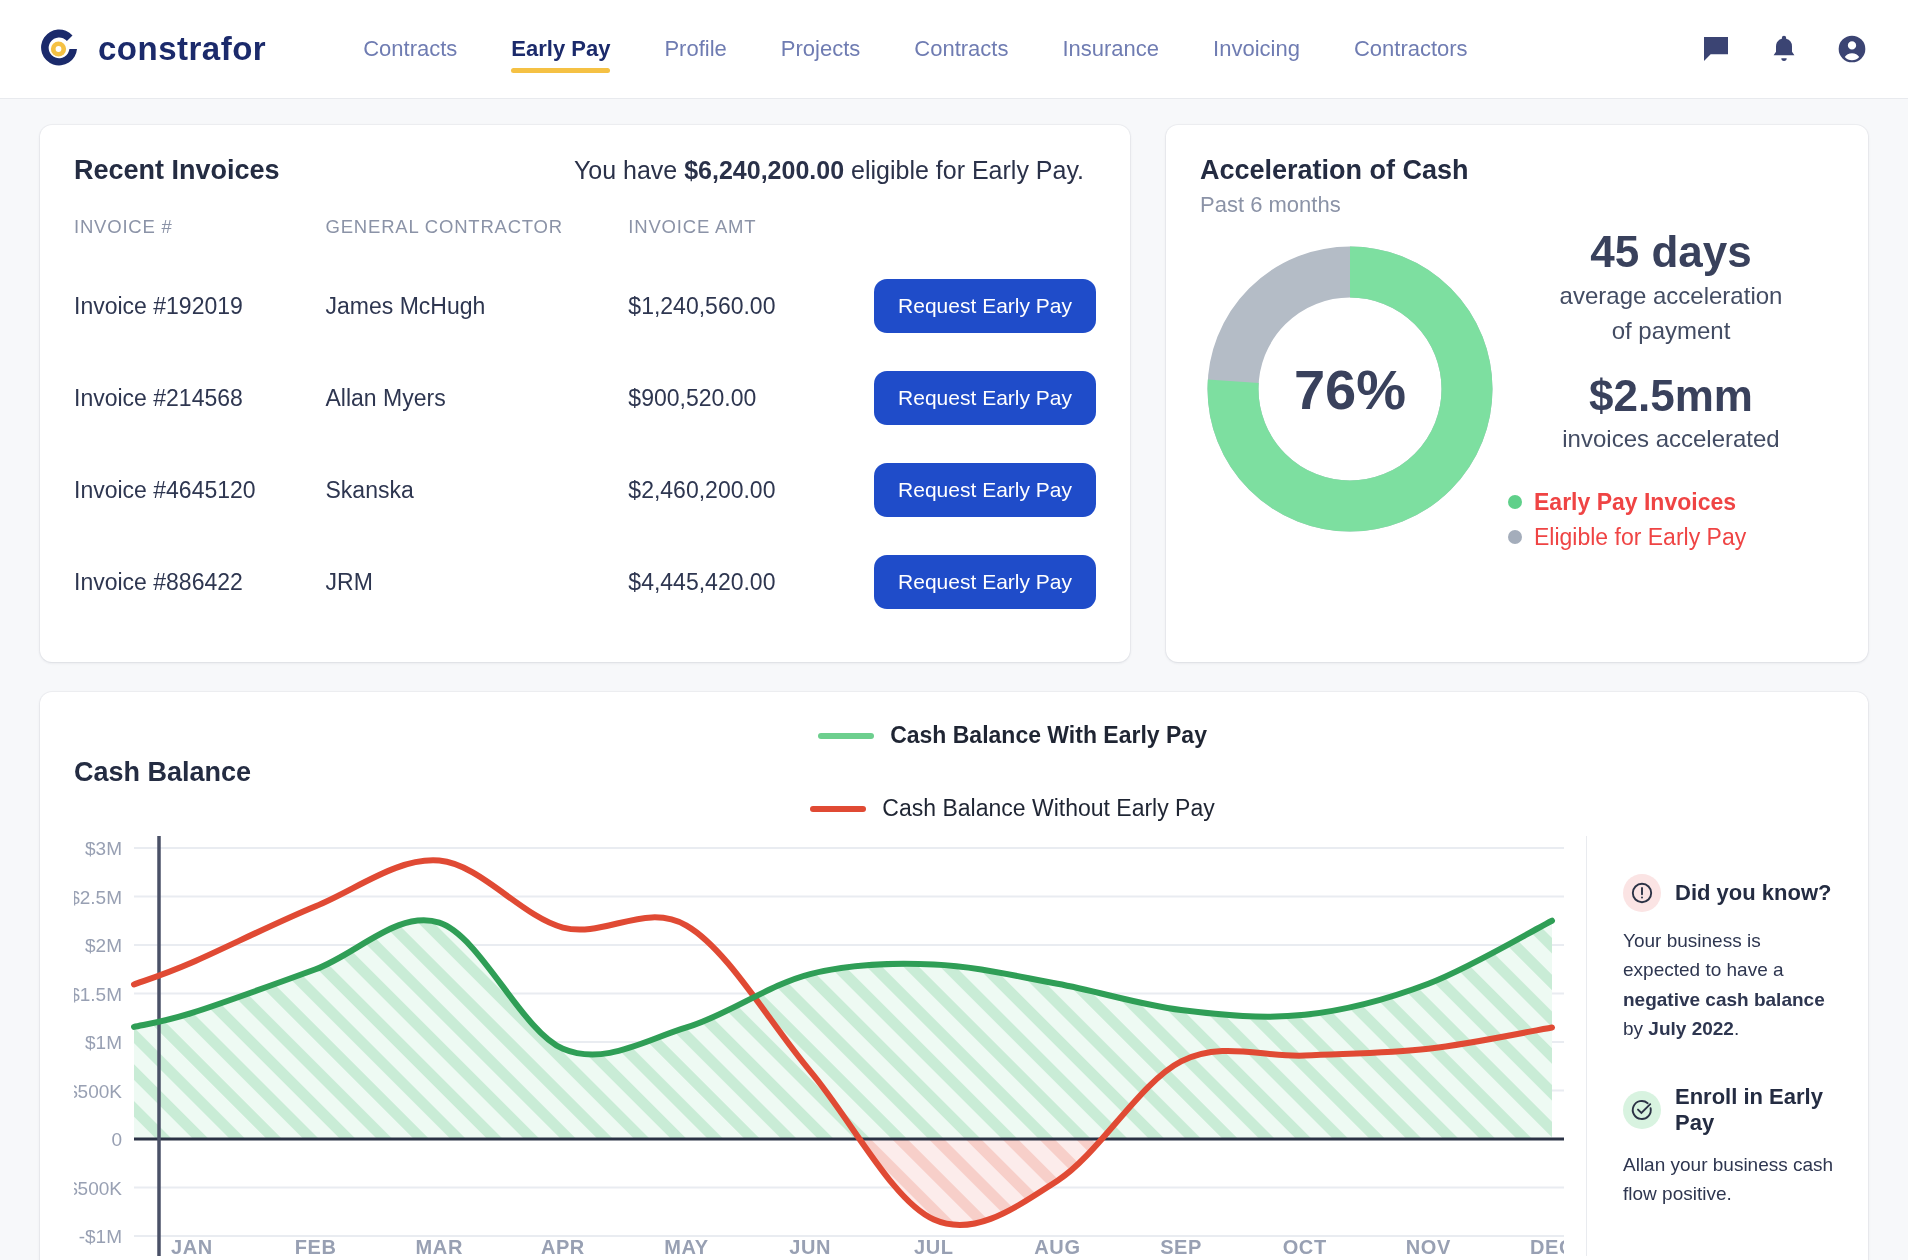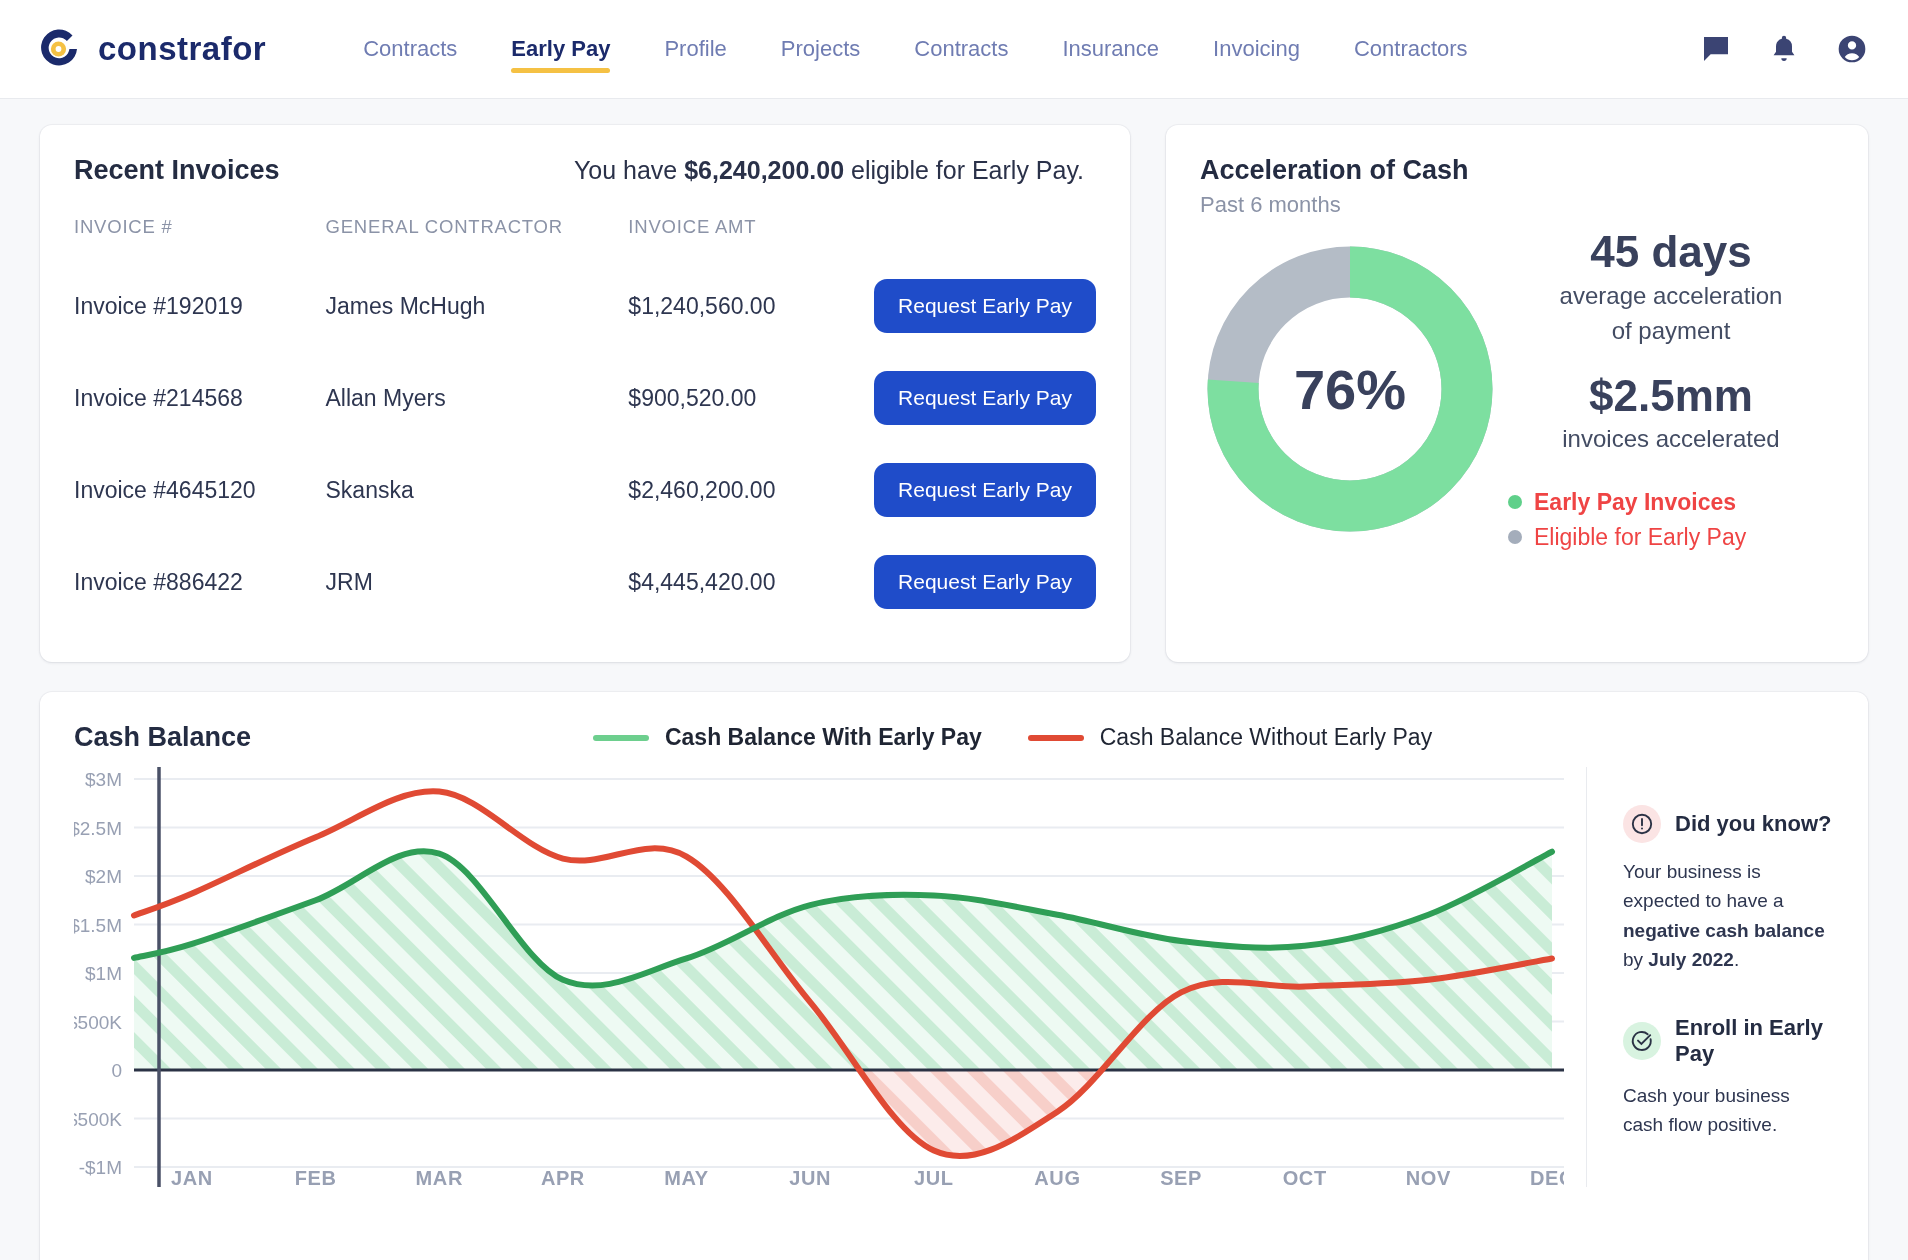--- a/index.html
+++ b/index.html
@@ -100,21 +100,21 @@
   .legend-label { font-size: 23px; color: #ef4444; }
   .legend-label.bold { font-weight: bold; }
 
   
   .cash-card {
     margin-top: 30px; padding: 30px 34px 22px 34px;
     height: 620px; position: relative;
   }
   .cash-head { display: flex; align-items: center; }
   .cash-title { font-size: 27px; font-weight: bold; color: #242c42; }
-  .cash-legend { display: flex; align-items: center; gap: 46px; margin: 0 auto; padding-right: 60px; }
+  .cash-legend { display: flex; align-items: center; gap: 46px; margin: 0 auto; padding-right: 60px; flex-direction: column; }
   .cl-item { display: flex; align-items: center; gap: 16px; }
   .cl-line { width: 56px; height: 6px; border-radius: 3px; }
   .cl-text { font-size: 23px; color: #1f2533; }
   .cl-text.bold { font-weight: bold; }
 
   .cash-body { display: flex; margin-top: 14px; }
   .chart-area { flex: 1; position: relative; }
   .chart-svg { display: block; }
 
   .side-notes { width: 278px; padding: 38px 0 0 36px; border-left: 1px solid #e9ebef; margin-left: 22px; }
@@ -372,20 +372,20 @@
           <div class="note-head">
             <span class="note-icon ok">
               <svg viewBox="0 0 24 24" width="24" height="24" fill="none" stroke="#2b3245" stroke-width="1.9" stroke-linecap="round">
                 <path d="M20.6 10.2a9 9 0 1 1-2.9-5"></path>
                 <polyline points="8,11.6 11.4,15 20.2,6.2" fill="none"></polyline>
               </svg>
             </span>
             <span class="note-title">Enroll in Early Pay</span>
           </div>
           <div class="note-text">
-            <span>Cash your business cash flow positive.</span>
+            <span>Allan your business cash flow positive.</span>
           </div>
         </div>
       </div>
     </div>
   </div>
 
 </div>
 
 </body></html>

